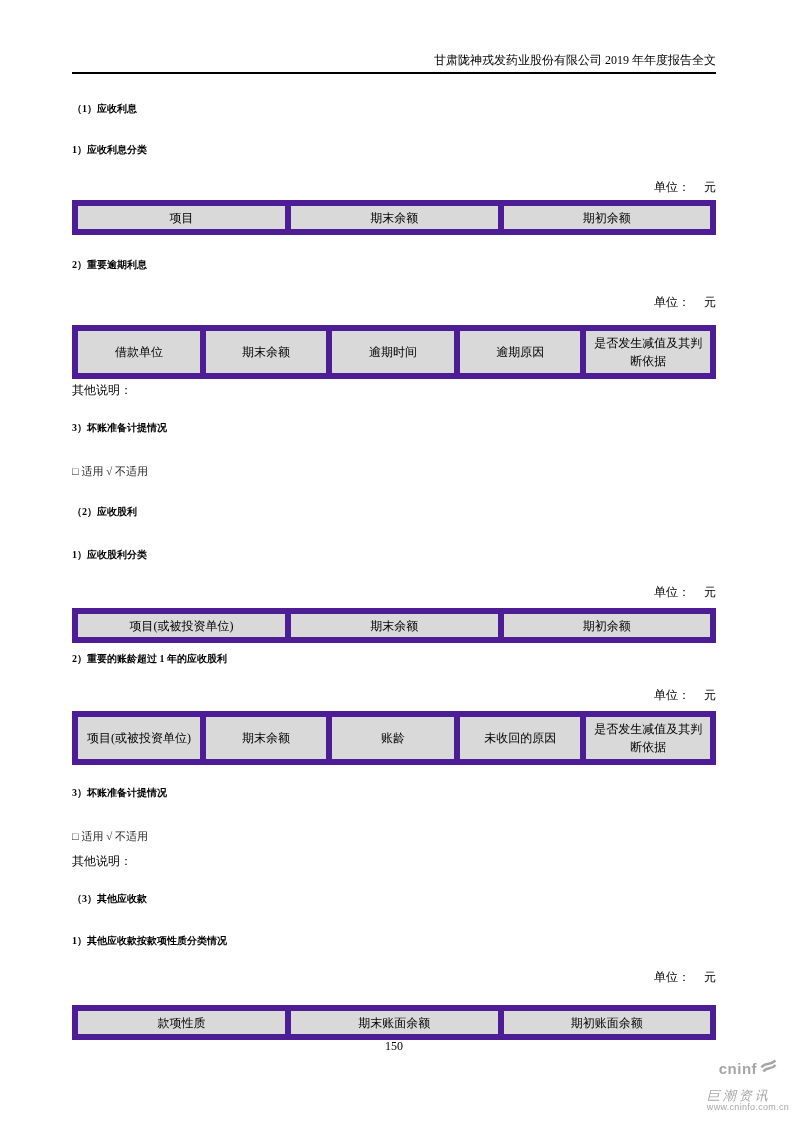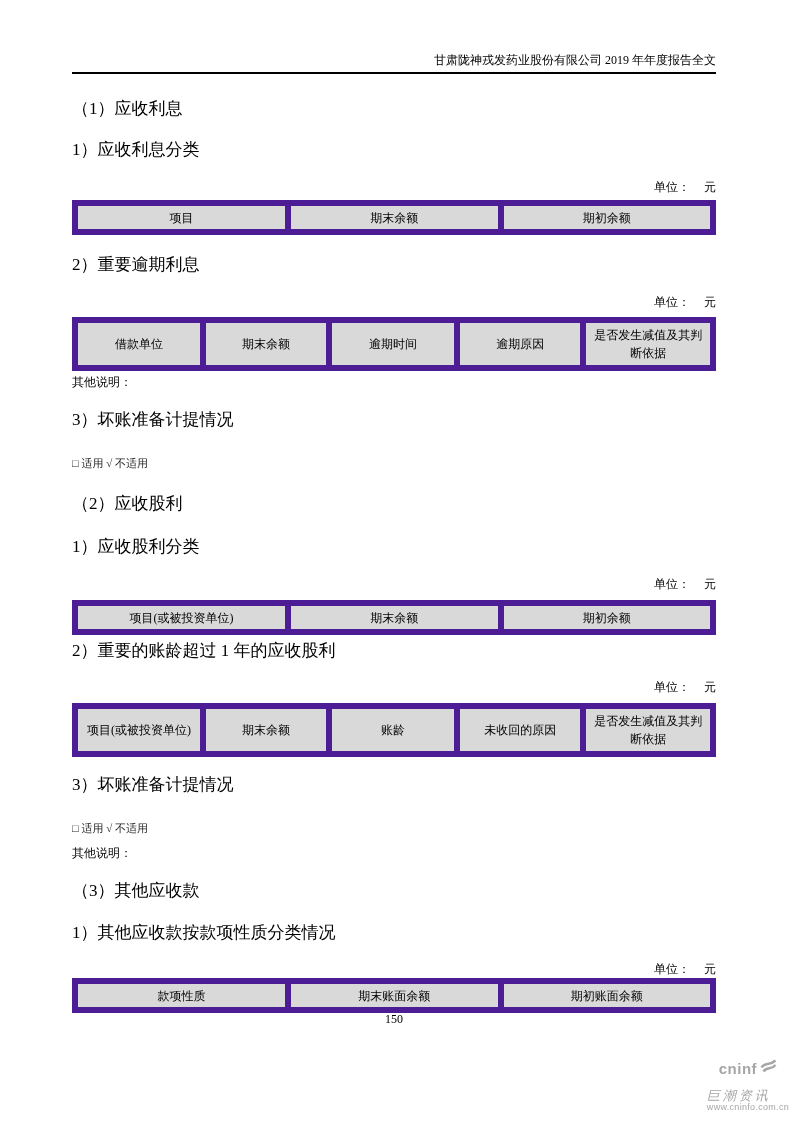--- a/index.html
+++ b/index.html
@@ -18,22 +18,22 @@
   .doc-header {
     margin-top: 52px;
     text-align: right;
     font-size: 12px;
     line-height: 16px;
     padding-bottom: 4px;
     border-bottom: 2px solid #000;
   }
 
   .h-sec {
-    font-size: 17px;
-    font-weight: normal;
+    font-size: 10px;
+    font-weight: bold;
     line-height: 16px;
   }
 
   .unit-line {
     display: flex;
     justify-content: flex-end;
     align-items: flex-end;
     gap: 14px;
     font-size: 12px;
     line-height: 13px;
@@ -115,21 +115,21 @@
     </tbody>
       </table>
 
     <div class="h-sec" style="margin-top:22px">2）重要逾期利息</div>
 
     <div class="unit-line" style="margin-top:23px">
       <span>单位：</span>
       <span>元</span>
     </div>
 
-    <table class="hdr-tbl t5" style="margin-top:8px">
+    <table class="hdr-tbl t5" style="margin-top:16px">
       <colgroup>
           <col style="width:20.1%">
           <col style="width:19.7%">
           <col style="width:20.1%">
           <col style="width:19.8%">
           <col style="width:20.3%">
         </colgroup>
       <tbody>
           <tr>
         <th>借款单位</th>
@@ -205,21 +205,21 @@
 
     <div class="h-sec" style="margin-top:23px">（3）其他应收款</div>
 
     <div class="h-sec" style="margin-top:26px">1）其他应收款按款项性质分类情况</div>
 
     <div class="unit-line" style="margin-top:22px">
       <span>单位：</span>
       <span>元</span>
     </div>
 
-    <table class="hdr-tbl t3" style="margin-top:2px">
+    <table class="hdr-tbl t3" style="margin-top:21px">
       <colgroup>
           <col style="width:33.4%">
           <col style="width:33.3%">
           <col style="width:33.3%">
         </colgroup>
       <tbody>
           <tr>
         <th>款项性质</th>
         <th>期末账面余额</th>
         <th>期初账面余额</th>

